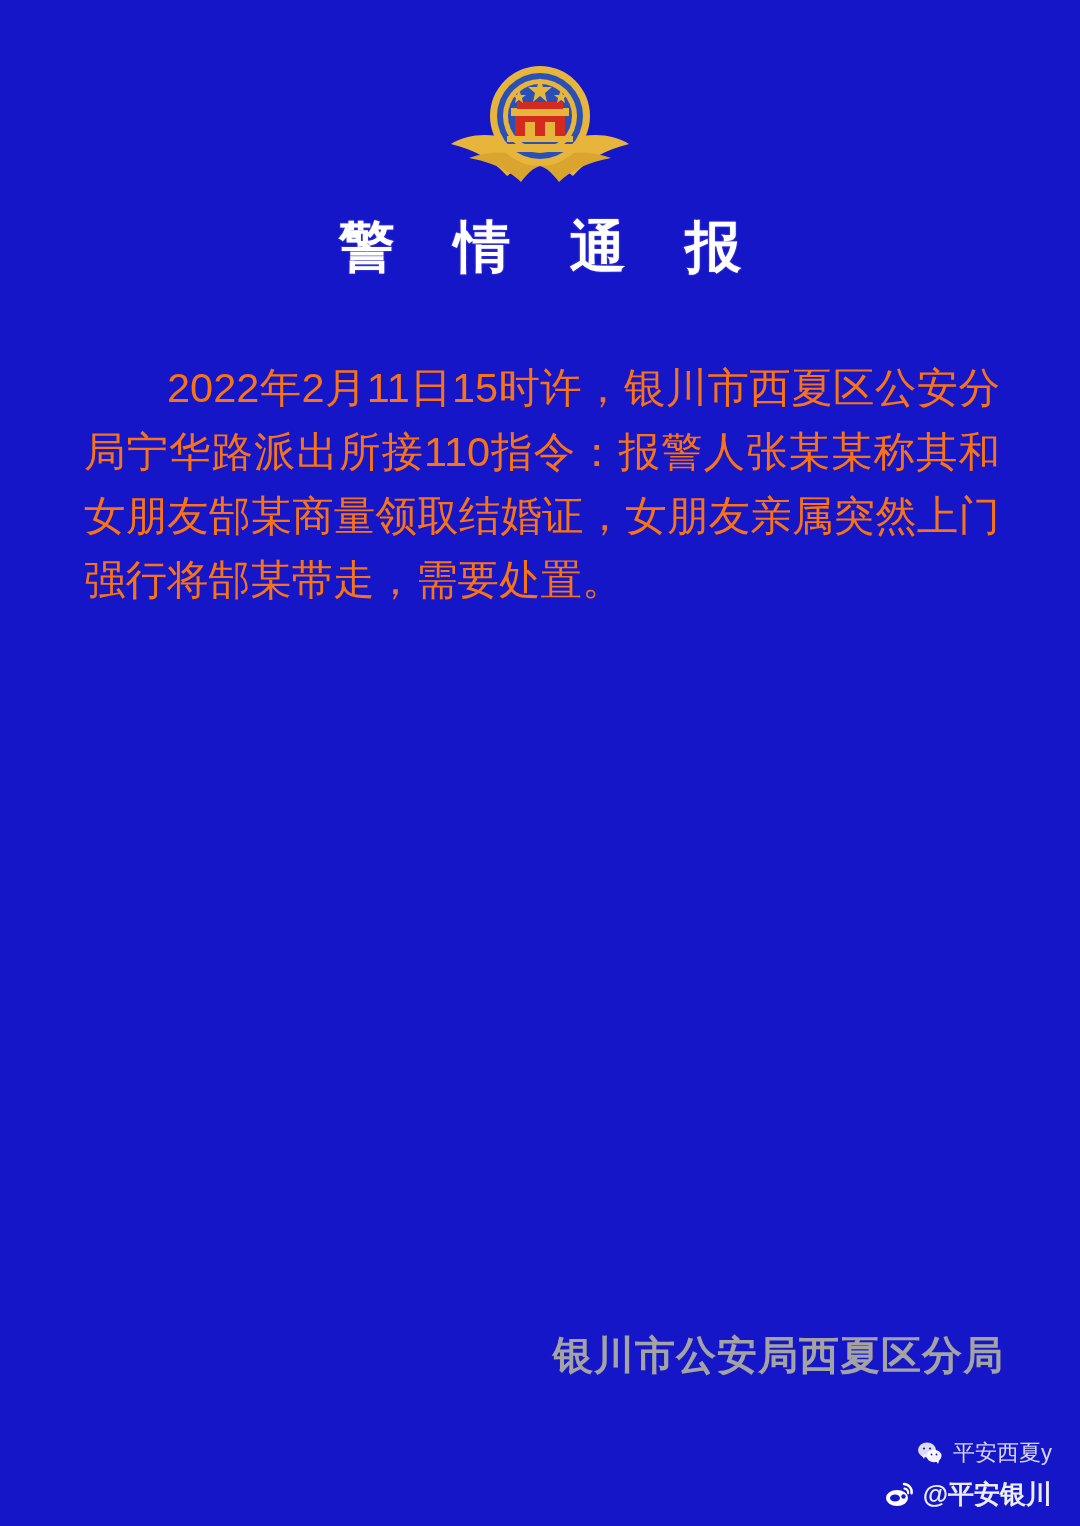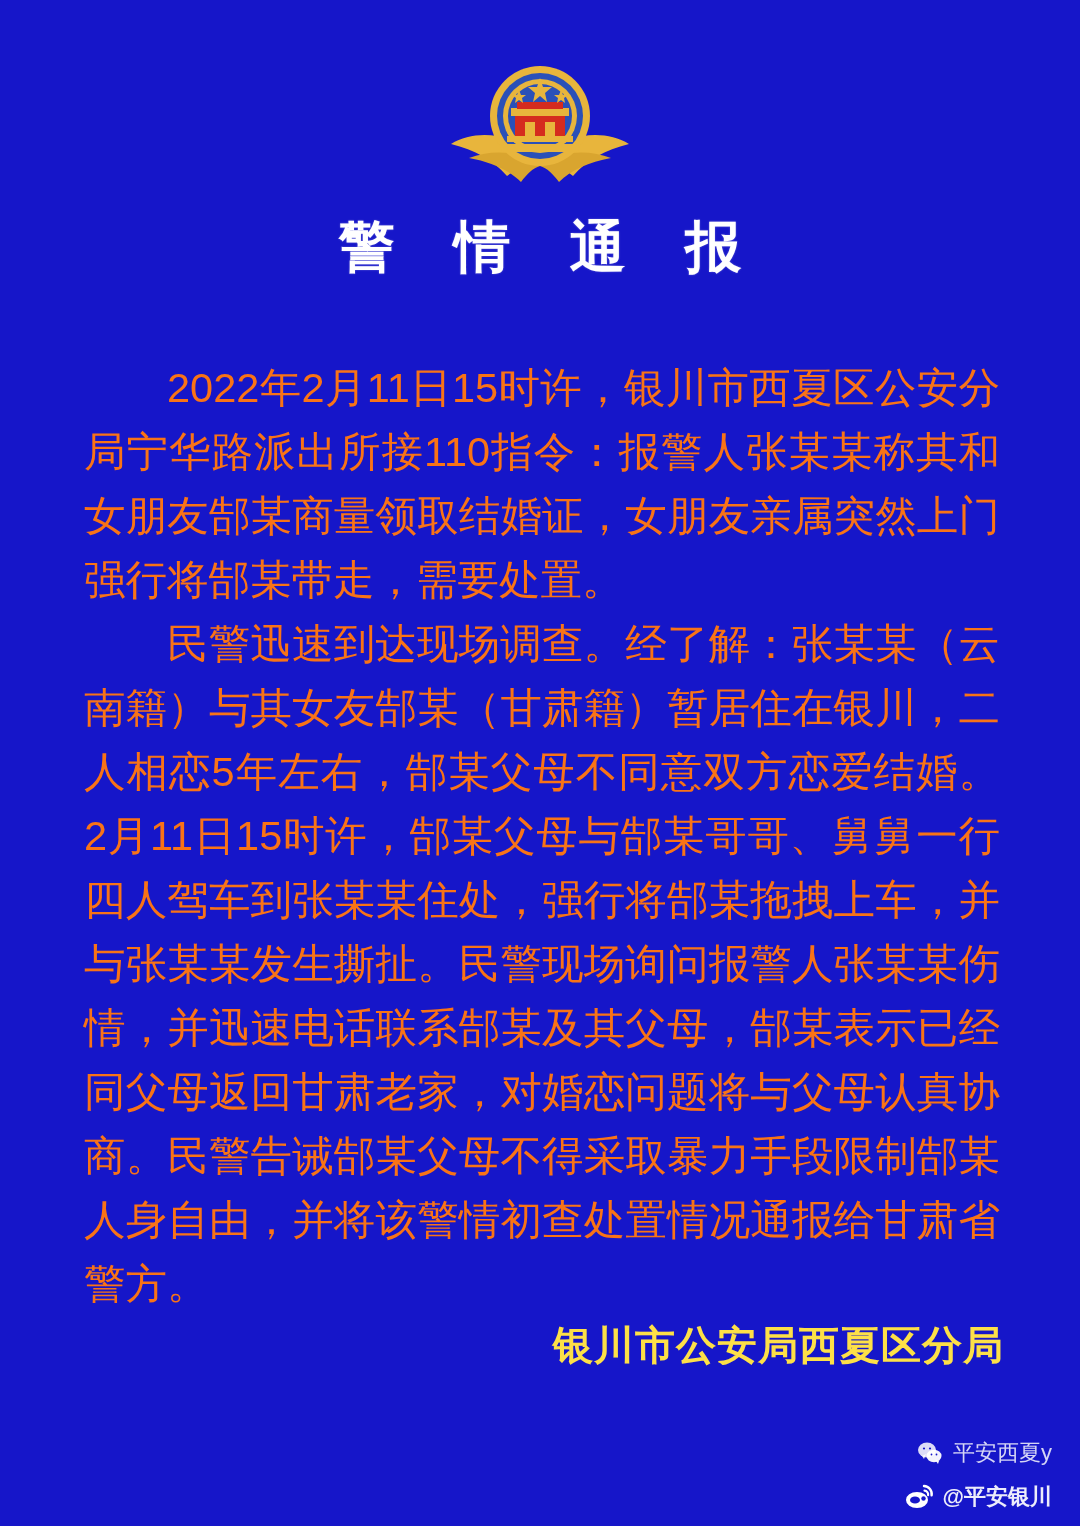--- a/index.html
+++ b/index.html
@@ -69,23 +69,23 @@
   }
   .body-text p {
     margin: 0;
     text-indent: 2em;
   }
 
   
   .signature {
     position: absolute;
     right: 76px;
-    bottom: 146px;
+    bottom: 136px;
     text-align: right;
-    color: #fde047;
+    color: #a3a3a3;
     font-size: 40px;
     font-weight: bold;
     line-height: 70px;
     letter-spacing: 1px;
   }
 
   
   .wm-top {
     position: absolute;
     right: 28px;
@@ -97,21 +97,21 @@
     font-size: 22px;
   }
   .wm-bottom {
     position: absolute;
     right: 28px;
     bottom: 14px;
     display: flex;
     align-items: center;
     gap: 9px;
     color: rgba(255,255,255,0.92);
-    font-size: 22px;
+    font-size: 26px;
     font-weight: bold;
   }
   .wx-icon {
     width: 26px;
     height: 26px;
     display: inline-block;
   }
   .wb-icon {
     width: 30px;
     height: 30px;
@@ -151,21 +151,20 @@
 
         <rect x="56" y="86" width="78" height="8" rx="3" fill="#e8b53c"></rect>
       </svg>
     </div>
   </div>
 
   <div class="title">警 情 通 报</div>
 
   <div class="body-text">
     <p>2022年2月11日15时许，银川市西夏区公安分局宁华路派出所接110指令：报警人张某某称其和女朋友郜某商量领取结婚证，女朋友亲属突然上门强行将郜某带走，需要处置。</p>
-    <p>民警迅速到达现场调查。经了解：张某某（云南籍）与其女友郜某（甘肃籍）暂居住在银川，二人相恋5年左右，郜某父母不同意双方恋爱结婚。2月11日15时许，郜某父母与郜某哥哥、舅舅一行四人驾车到张某某住处，强行将郜某拖拽上车，并与张某某发生撕扯。民警现场询问报警人张某某伤情，并迅速电话联系郜某及其父母，郜某表示已经同父母返回甘肃老家，对婚恋问题将与父母认真协商。民警告诫郜某父母不得采取暴力手段限制郜某人身自由，并将该警情初查处置情况通报给甘肃省警方。</p>
   </div>
 
   <div class="signature">
     <div>银川市公安局西夏区分局</div>
   </div>
 
   <div class="wm-top">
     <span class="wx-icon">
       <svg viewBox="0 0 26 26" width="26" height="26" aria-hidden="true">
         <ellipse cx="10" cy="10" rx="9" ry="7.5" fill="#ffffff" opacity="0.85"></ellipse>

